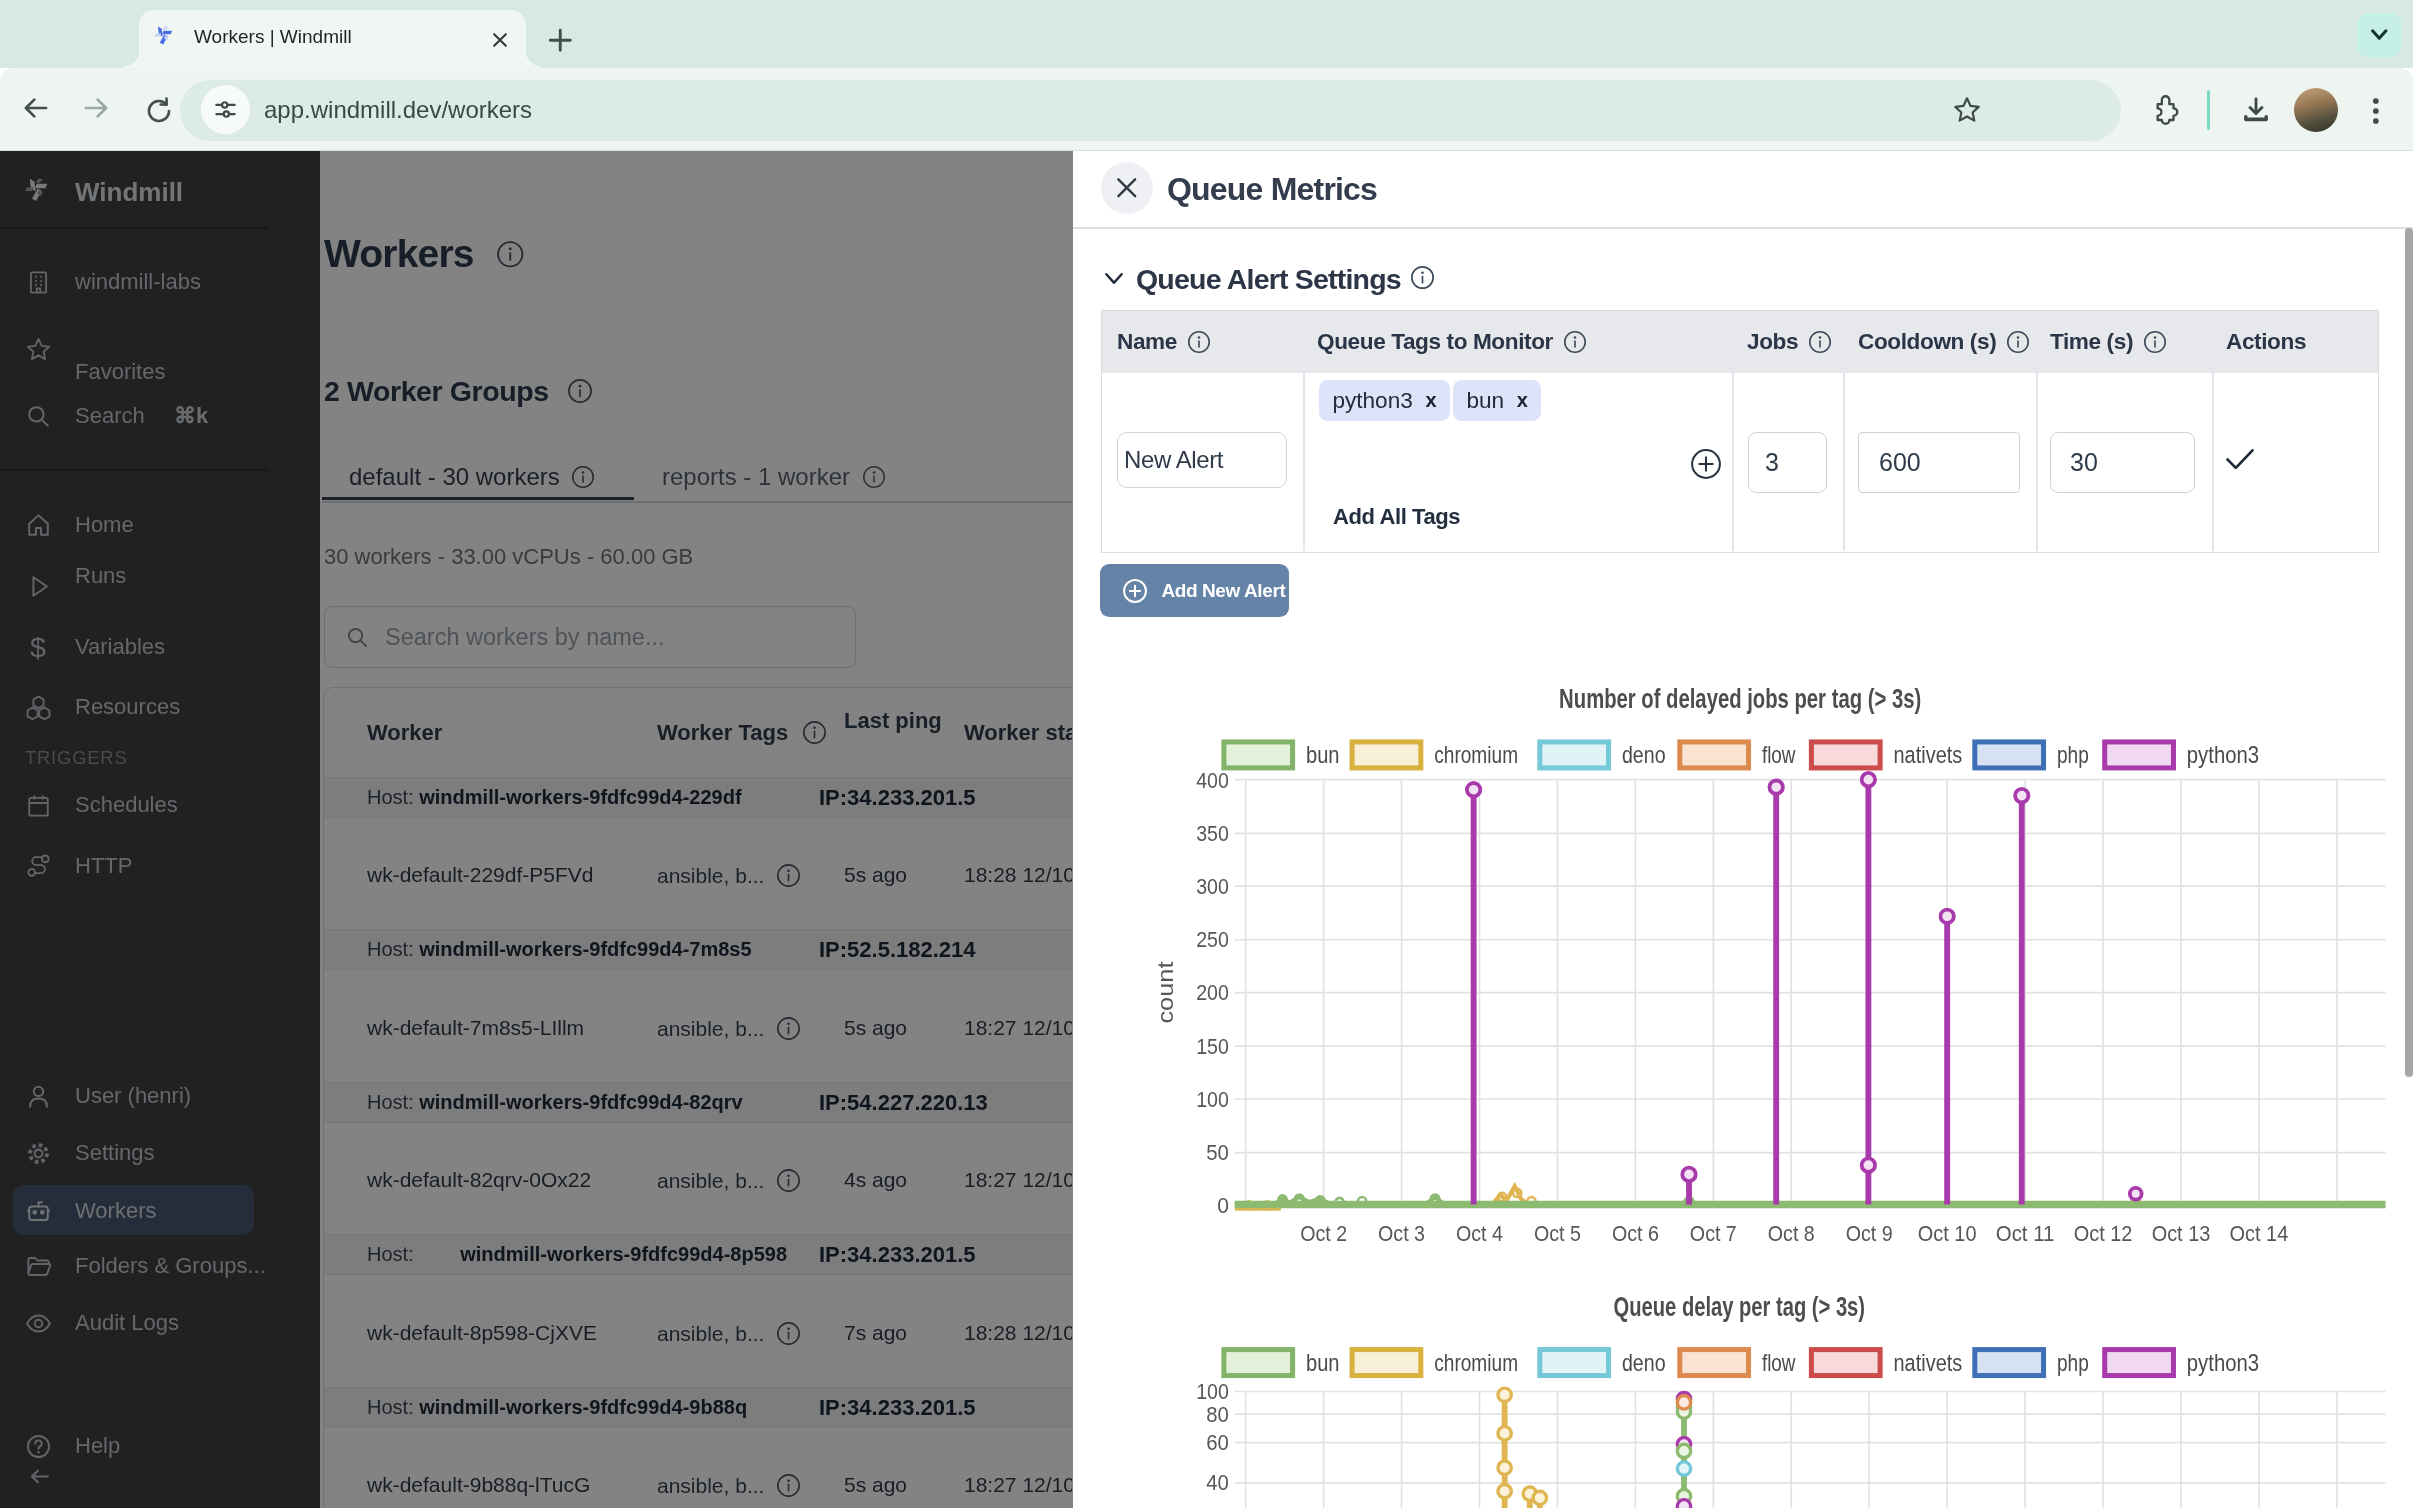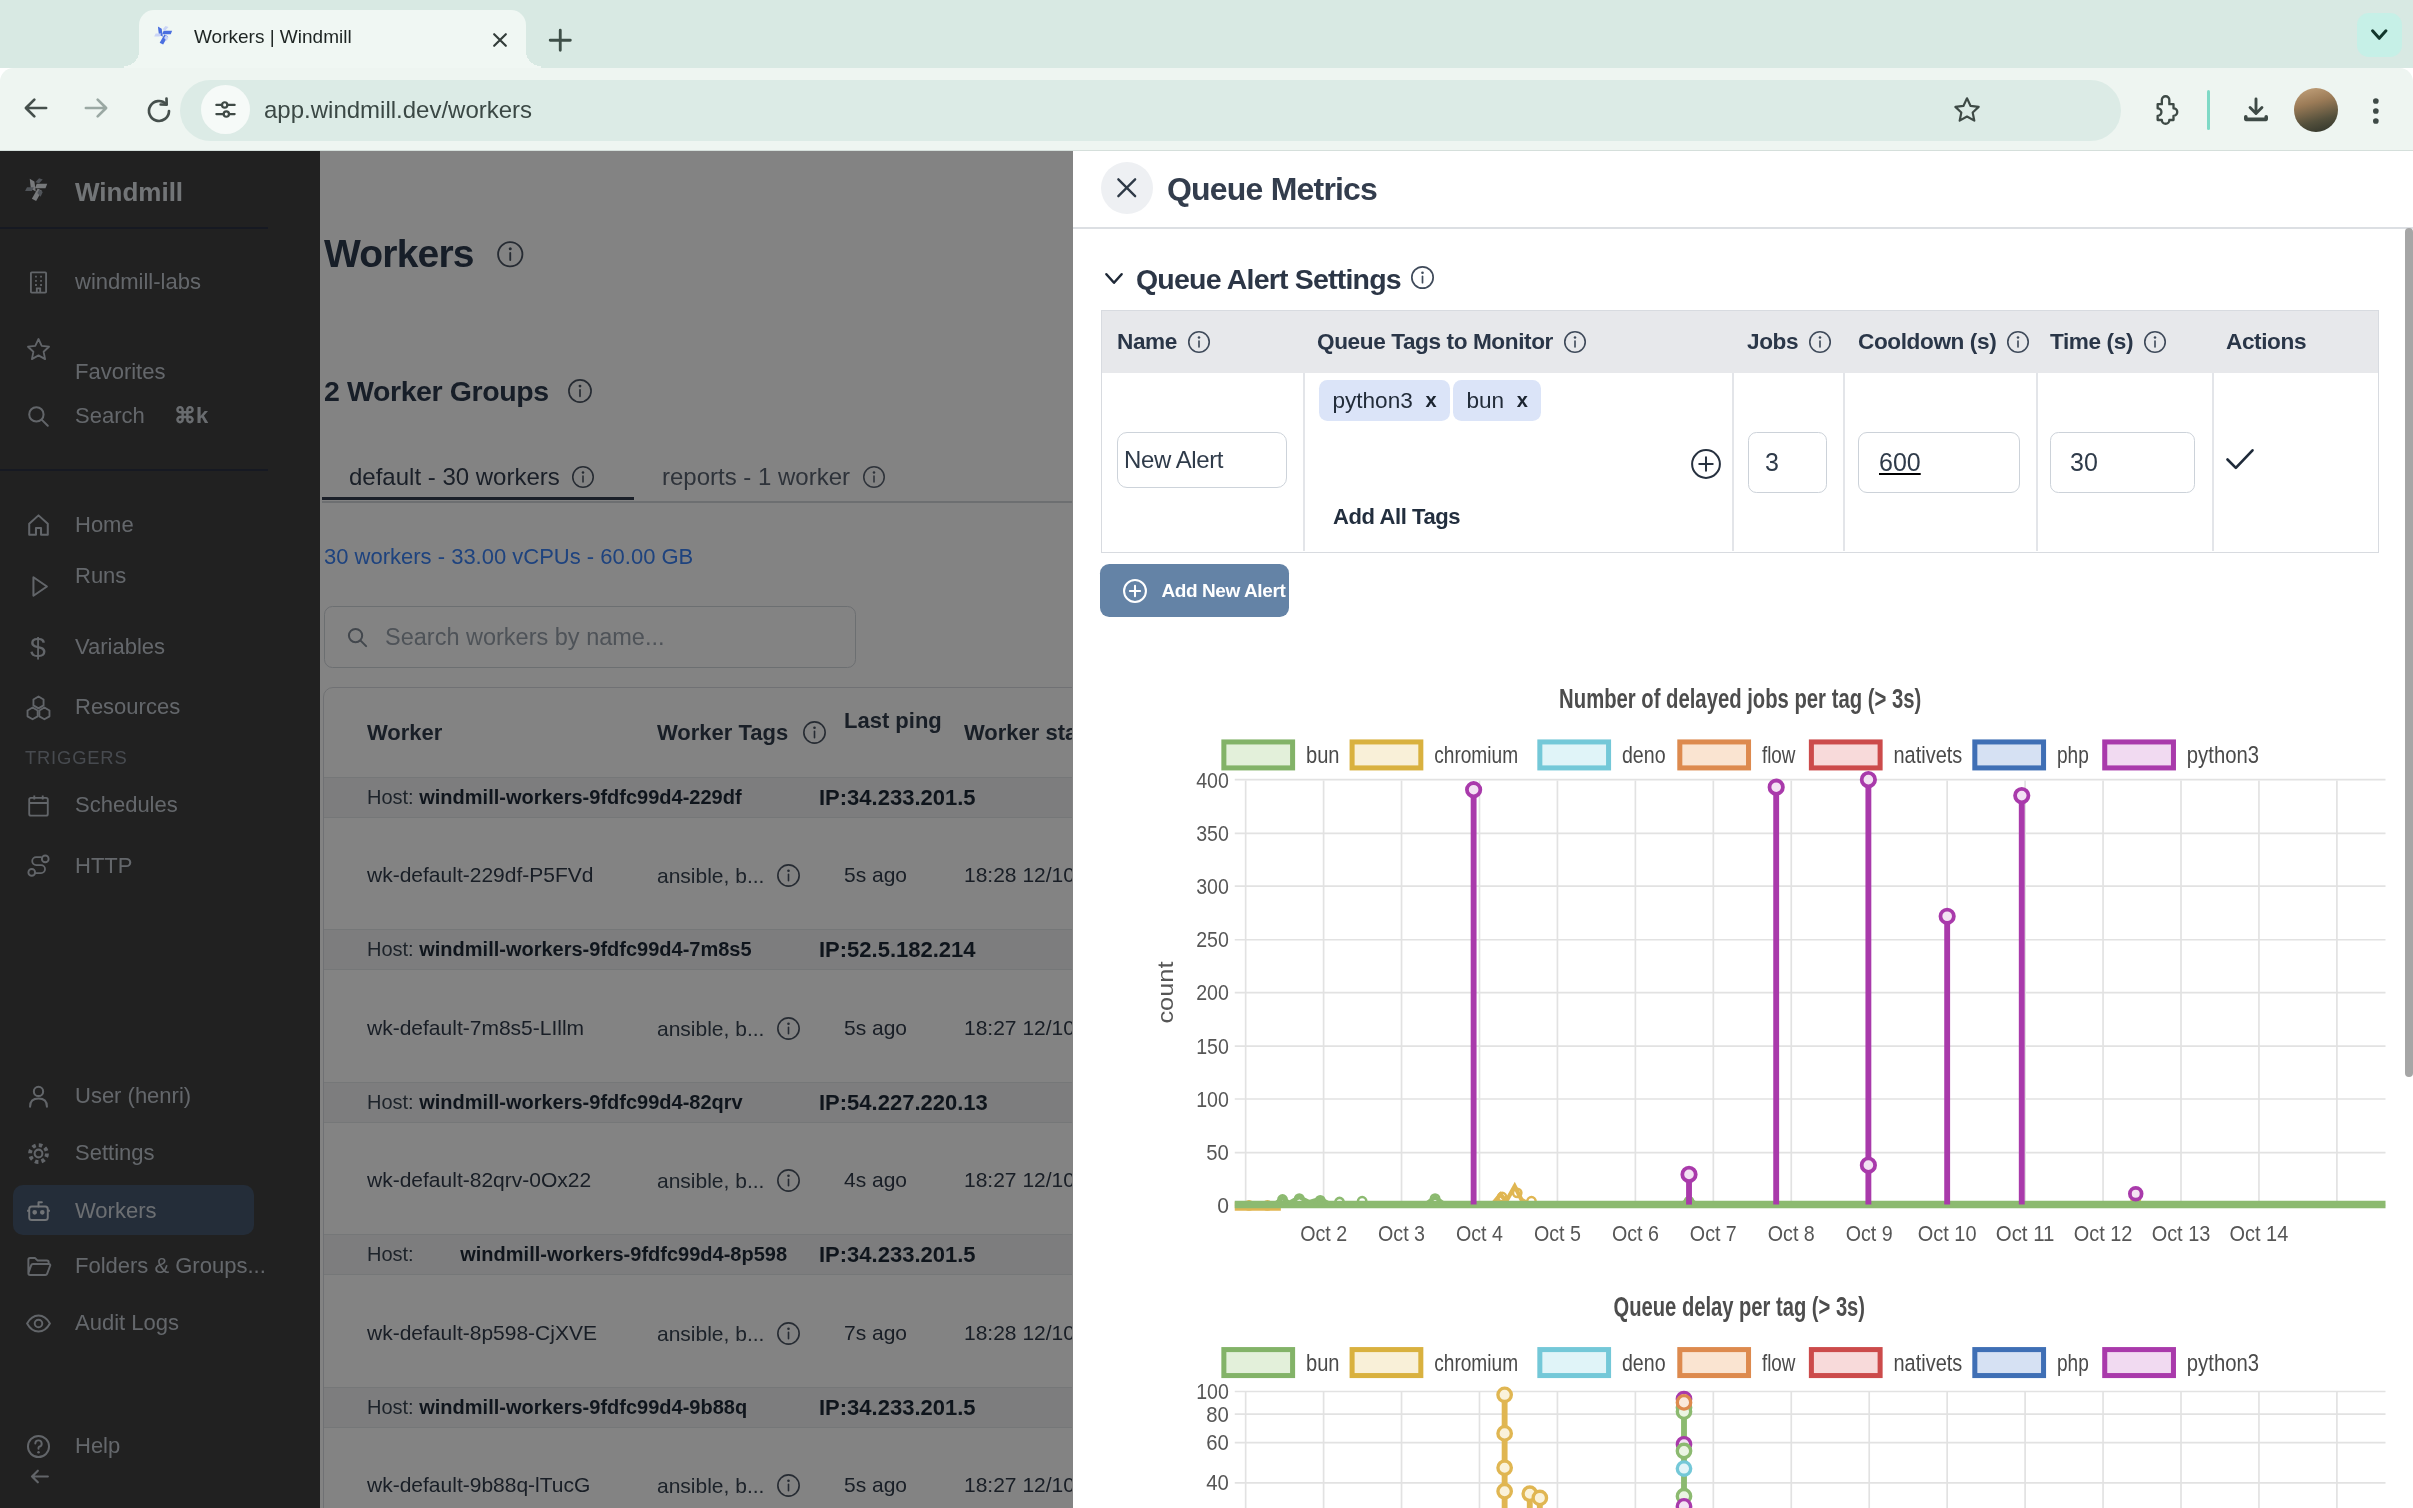--- a/index.html
+++ b/index.html
@@ -116,21 +116,21 @@
   </div>
   <div class="abs row" style="left:394px;top:317px;height:25px;">
     <span style="font-size:24px;color:#5b6472;">reports - 1 worker</span>
     <svg style="margin-left:11.7px;" width="24" height="24" viewBox="0 0 34 34" fill="none" stroke="#5b6472" stroke-width="2.2">
           <circle cx="17" cy="17" r="14.5"></circle>
           <path d="M17 15.5 L17 24" stroke-linecap="round"></path>
           <circle cx="17" cy="10.5" r="1.8" fill="#5b6472" stroke="none"></circle>
         </svg>
   </div>
 
-  <div class="abs" style="left:56px;top:397px;font-size:22px;color:#3b82f6;">30 workers - 33.00 vCPUs - 60.00 GB</div>
+  <div class="abs" style="left:56px;top:397px;font-size:22px;color:#737373;">30 workers - 33.00 vCPUs - 60.00 GB</div>
 
   <div class="abs row" style="left:56px;top:459px;width:530px;height:60px;border:1.7px solid #d3d8dd;border-radius:8.4px;background:#fff;">
     <svg style="margin-left:20px;" width="25" height="25" viewBox="0 0 32 32" fill="none" stroke="#818a96" stroke-width="2.6" stroke-linecap="round">
           <circle cx="13.5" cy="13.5" r="8.5"></circle>
           <path d="M20 20 L27 27"></path>
         </svg>
     <span style="margin-left:15px;font-size:23.5px;color:#99a1ac;">Search workers by name...</span>
   </div>
 
   <div class="abs" style="left:55px;top:540px;width:758px;height:855px;border:1.7px solid #dadde1;border-radius:10px;">
@@ -415,21 +415,21 @@
     <svg class="abs" style="left:588px;top:137px;" width="32" height="32" viewBox="0 0 38 38" fill="none" stroke="#27313f" stroke-width="2.4" stroke-linecap="round">
           <circle cx="19" cy="19" r="16.5"></circle>
           <path d="M19 11 L19 27 M11 19 L27 19"></path>
         </svg>
 
     <div class="abs" style="left:231px;top:193px;font-size:22px;font-weight:bold;letter-spacing:-0.4px;color:#222e3e;">Add All Tags</div>
 
     <div class="abs row" style="left:646px;top:121px;width:77px;height:59px;border:1.7px solid #ccd2d9;border-radius:8.4px;">
           <span style="margin-left:16px;font-size:25px;color:#2f3b4a;">3</span>
         </div>
-    <div class="abs row" style="left:756px;top:121px;width:160px;height:59px;border:1.7px solid #ccd2d9;border-radius:9px;text-decoration:underline;">
+    <div class="abs row" style="left:756px;top:121px;width:160px;height:59px;border:1.7px solid #ccd2d9;border-radius:4px;">
           <span style="margin-left:20px;font-size:25px;color:#2f3b4a;">600</span>
         </div>
     <div class="abs row" style="left:948px;top:121px;width:143px;height:59px;border:1.7px solid #ccd2d9;border-radius:8.4px;">
           <span style="margin-left:19px;font-size:25px;color:#2f3b4a;">30</span>
         </div>
 
     <svg class="abs" style="left:1123px;top:136px;" width="30" height="25" viewBox="0 0 36 30" fill="none" stroke="#1f2b3a" stroke-width="3.2" stroke-linecap="round" stroke-linejoin="round">
           <path d="M3 15 L13 25 L33 4"></path>
         </svg>
   </div>

